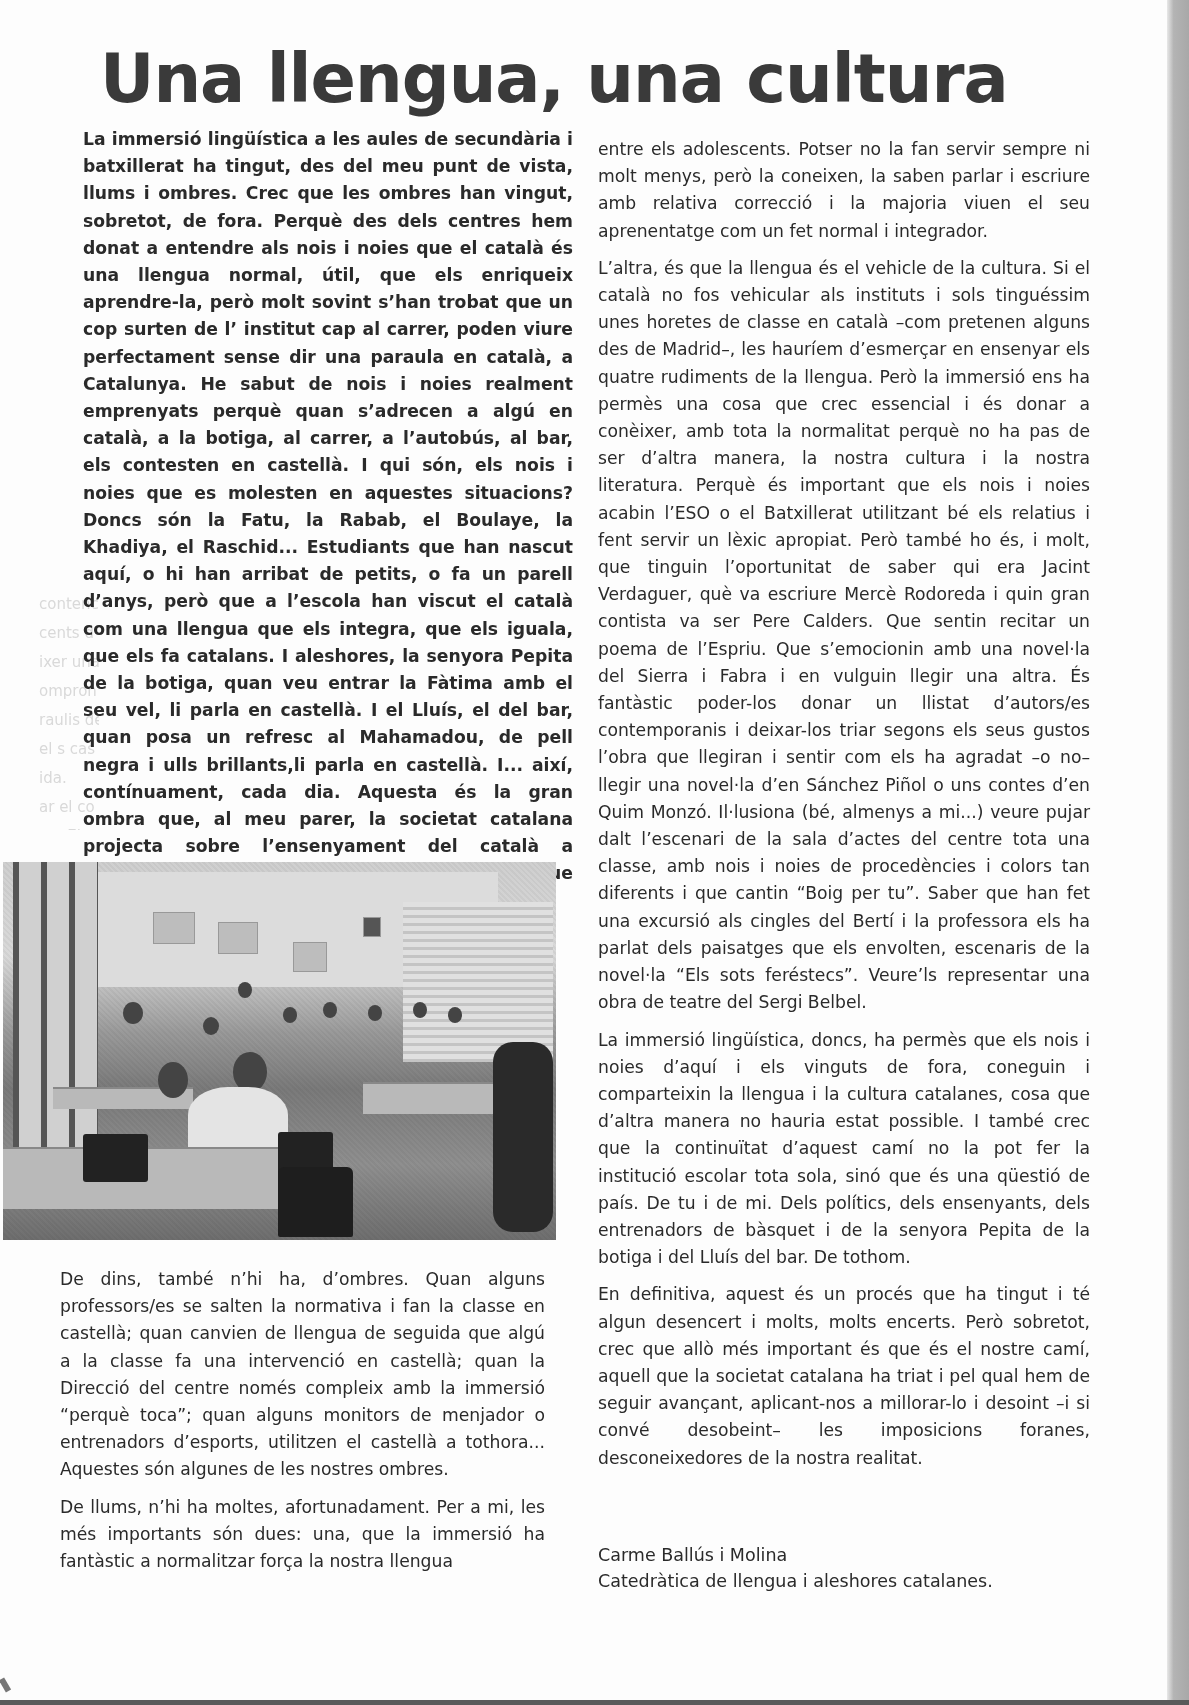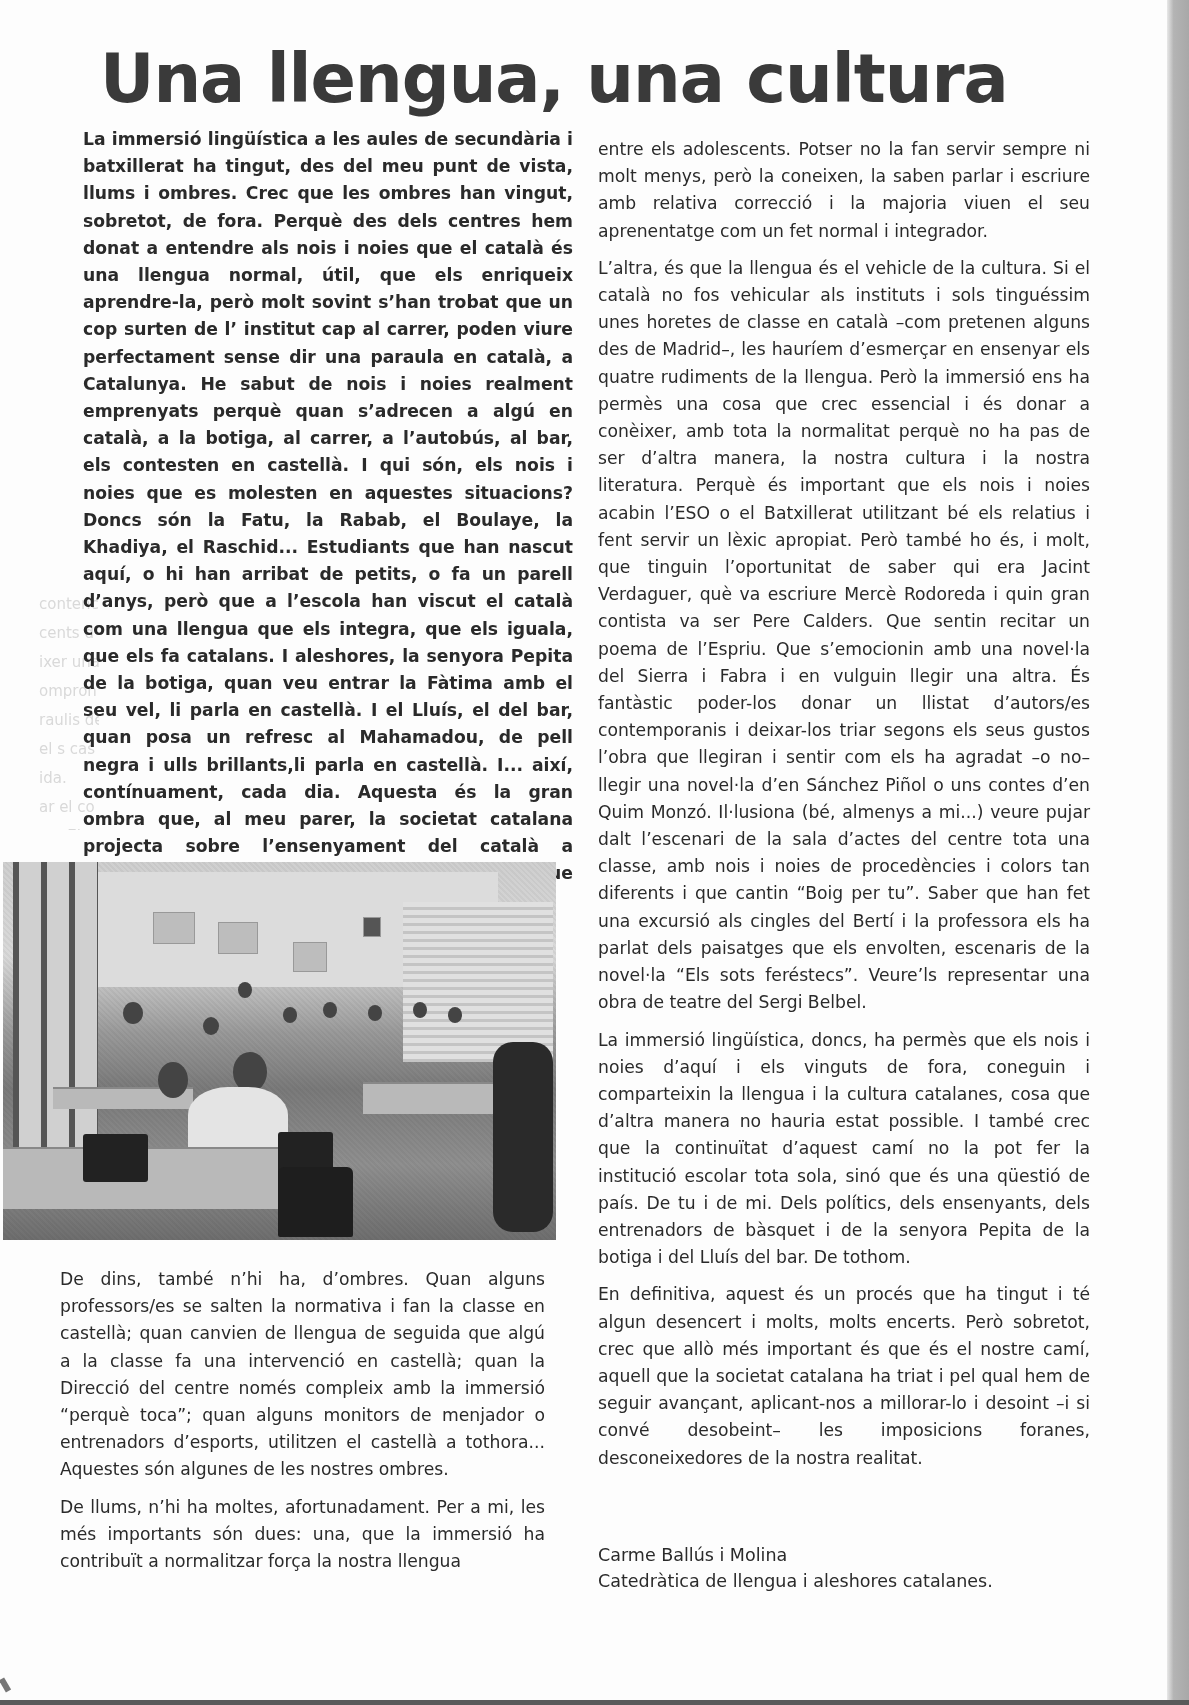--- a/index.html
+++ b/index.html
@@ -102,21 +102,21 @@
     <div class="shirt" style="left:185px;top:225px;width:100px;height:70px"></div>
     <div class="desk" style="left:0px;top:285px;width:330px;height:60px"></div>
     <div class="laptop" style="left:80px;top:272px;width:65px;height:48px"></div>
     <div class="laptop" style="left:275px;top:270px;width:55px;height:48px"></div>
     <div class="chair" style="left:275px;top:305px;width:75px;height:70px"></div>
     <div class="head" style="left:490px;top:180px;width:60px;height:190px;border-radius:20px;background:#2a2a2a"></div>
   </div>
 
   <div class="col col-left-bottom">
     <p>De dins, també n’hi ha, d’ombres. Quan alguns professors/es se salten la normativa i fan la classe en castellà; quan canvien de llengua de seguida que algú a la classe fa una intervenció en castellà; quan la Direcció del centre només compleix amb la immersió “perquè toca”; quan alguns monitors de menjador o entrenadors d’esports, utilitzen el castellà a tothora... Aquestes són algunes de les nostres ombres.</p>
-    <p>De llums, n’hi ha moltes, afortunadament. Per a mi, les més importants són dues: una, que la immersió ha contribuït a normalitzar força la nostra llengua</p>
+    <p>De llums, n’hi ha moltes, afortunadament. Per a mi, les més importants són dues: una, que la immersió ha fantàstic a normalitzar força la nostra llengua</p>
   </div>
 
   <div class="col col-right">
     <p>entre els adolescents. Potser no la fan servir sempre ni molt menys, però la coneixen, la saben parlar i escriure amb relativa correcció i la majoria viuen el seu aprenentatge com un fet normal i integrador.</p>
     <p>L’altra, és que la llengua és el vehicle de la cultura. Si el català no fos vehicular als instituts i sols tinguéssim unes horetes de classe en català –com pretenen alguns des de Madrid–, les hauríem d’esmerçar en ensenyar els quatre rudiments de la llengua. Però la immersió ens ha permès una cosa que crec essencial i és donar a conèixer, amb tota la normalitat perquè no ha pas de ser d’altra manera, la nostra cultura i la nostra literatura. Perquè és important que els nois i noies acabin l’ESO o el Batxillerat utilitzant bé els relatius i fent servir un lèxic apropiat. Però també ho és, i molt, que tinguin l’oportunitat de saber qui era Jacint Verdaguer, què va escriure Mercè Rodoreda i quin gran contista va ser Pere Calders. Que sentin recitar un poema de l’Espriu. Que s’emocionin amb una novel·la del Sierra i Fabra i en vulguin llegir una altra. És fantàstic poder-los donar un llistat d’autors/es contemporanis i deixar-los triar segons els seus gustos l’obra que llegiran i sentir com els ha agradat –o no– llegir una novel·la d’en Sánchez Piñol o uns contes d’en Quim Monzó. Il·lusiona (bé, almenys a mi...) veure pujar dalt l’escenari de la sala d’actes del centre tota una classe, amb nois i noies de procedències i colors tan diferents i que cantin “Boig per tu”. Saber que han fet una excursió als cingles del Bertí i la professora els ha parlat dels paisatges que els envolten, escenaris de la novel·la “Els sots feréstecs”. Veure’ls representar una obra de teatre del Sergi Belbel.</p>
     <p>La immersió lingüística, doncs, ha permès que els nois i noies d’aquí i els vinguts de fora, coneguin i comparteixin la llengua i la cultura catalanes, cosa que d’altra manera no hauria estat possible. I també crec que la continuïtat d’aquest camí no la pot fer la institució escolar tota sola, sinó que és una qüestió de país. De tu i de mi. Dels polítics, dels ensenyants, dels entrenadors de bàsquet i de la senyora Pepita de la botiga i del Lluís del bar. De tothom.</p>
     <p>En definitiva, aquest és un procés que ha tingut i té algun desencert i molts, molts encerts. Però sobretot, crec que allò més important és que és el nostre camí, aquell que la societat catalana ha triat i pel qual hem de seguir avançant, aplicant-nos a millorar-lo i desoint –i si convé desobeint– les imposicions foranes, desconeixedores de la nostra realitat.</p>
   </div>
 
   <div class="signature">

